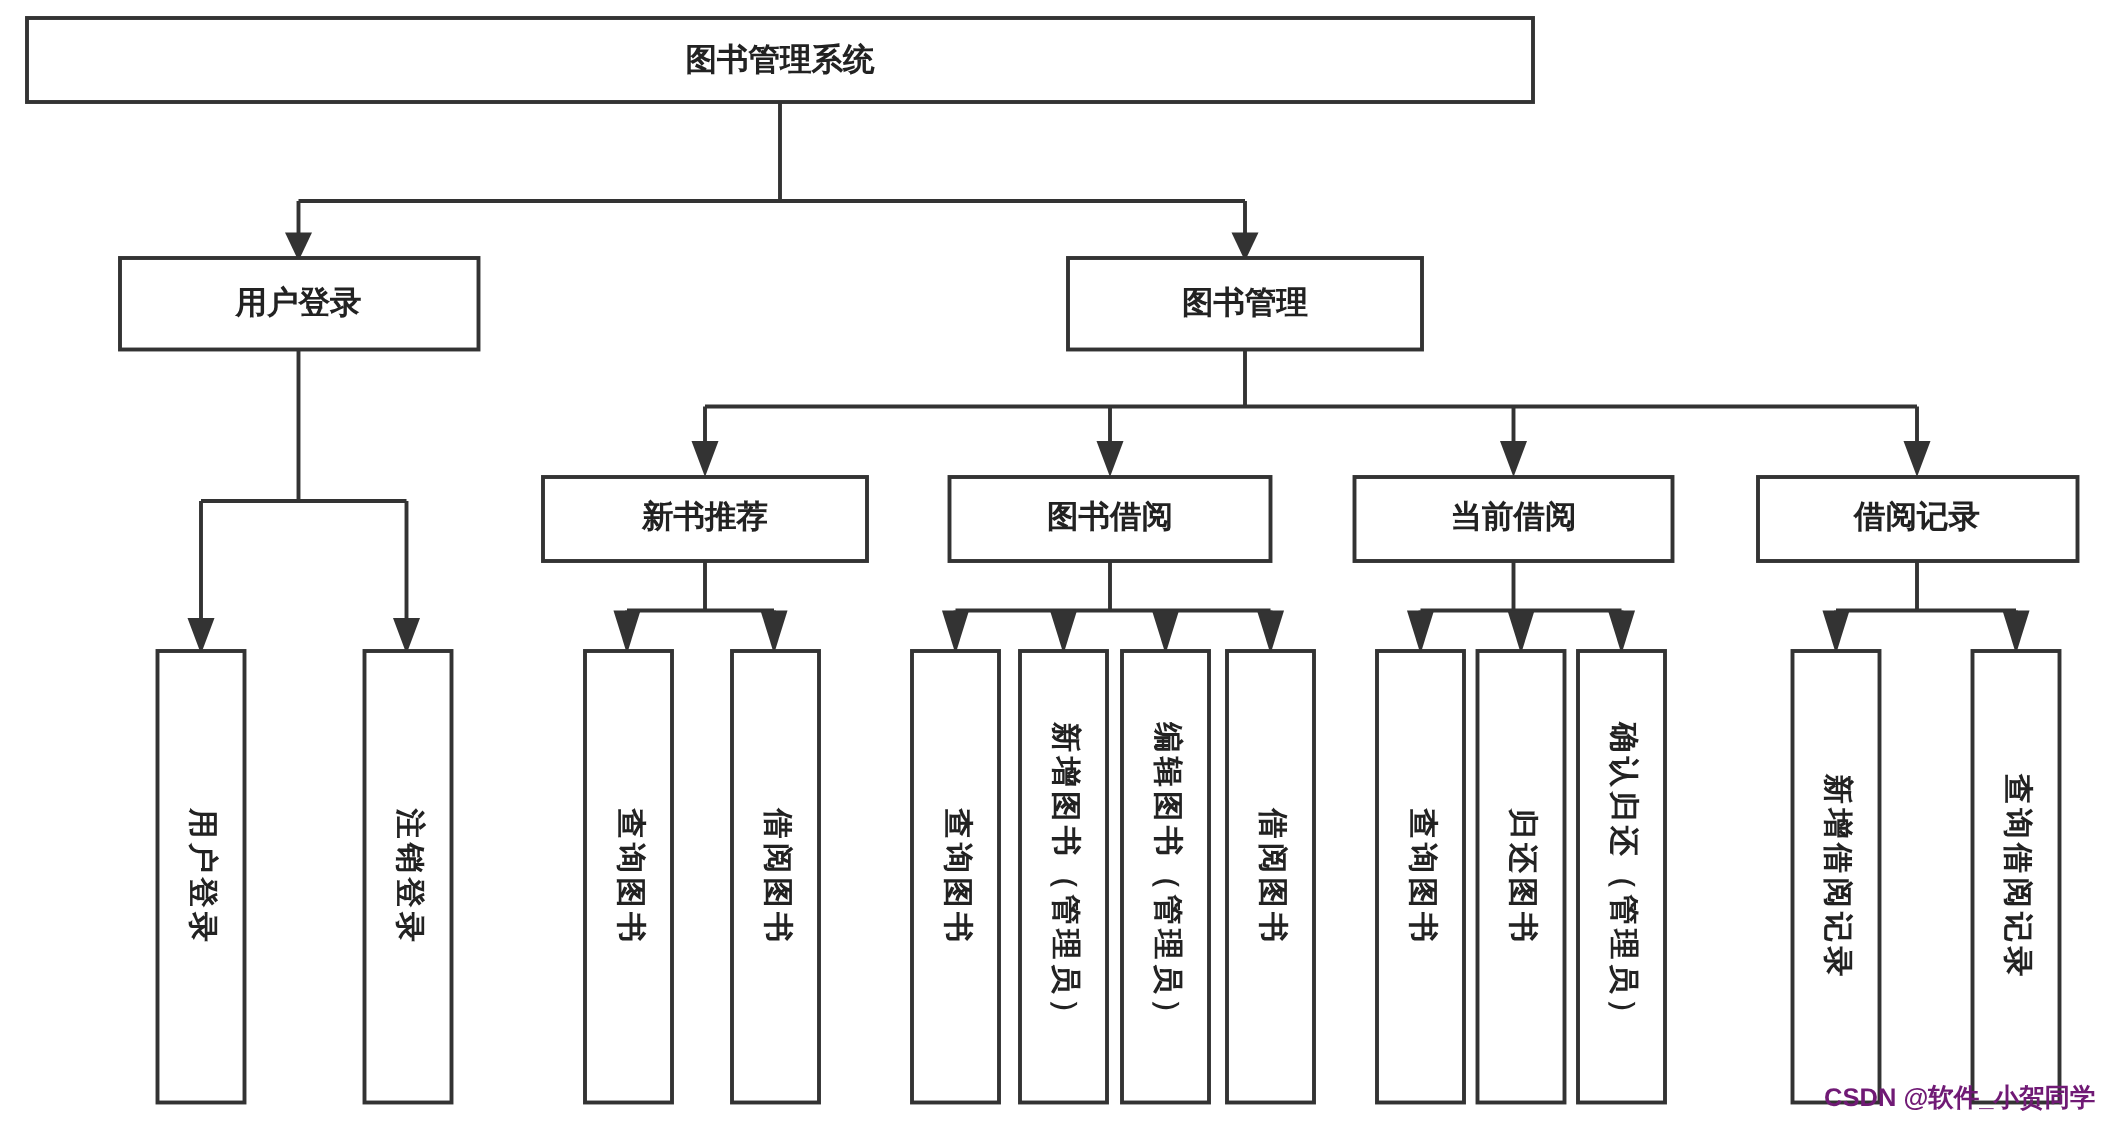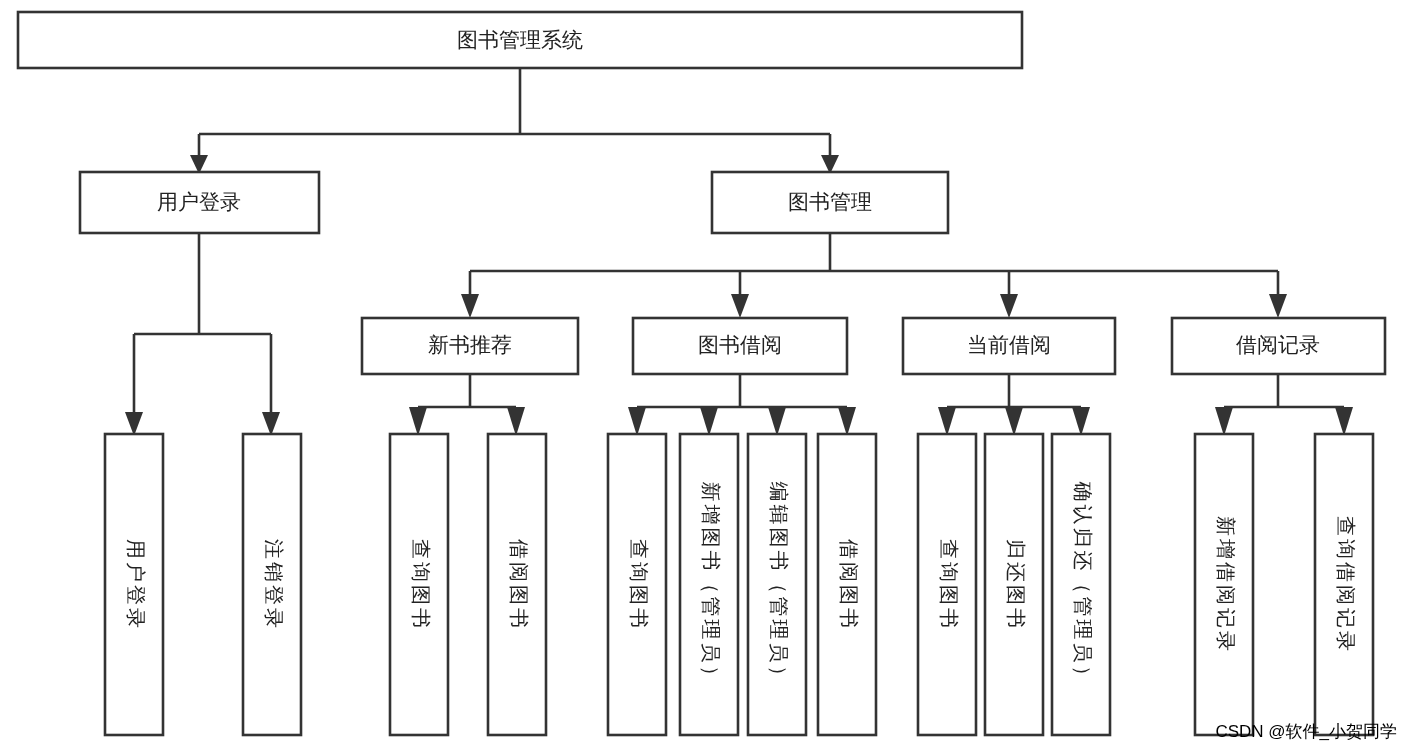--- a/index.html
+++ b/index.html
@@ -11,20 +11,21 @@
     width: 1405px;
     height: 747px;
     font-family: "Liberation Sans", "DejaVu Sans", sans-serif;
     overflow: hidden;
     position: relative;
   }
   #diagram-root {
     position: relative;
     width: 1405px;
     height: 747px;
+    font-weight: bold;
   }
   svg.diagram {
     position: absolute;
     top: 0;
     left: 0;
     width: 1405px;
     height: 747px;
     display: block;
   }
   .node-box {
@@ -52,21 +53,21 @@
   .node-label.vertical-label {
     font-size: 20px;
     letter-spacing: 3px;
   }
   .watermark {
     position: absolute;
     right: 8px;
     bottom: 4px;
     font-family: "Liberation Sans", "DejaVu Sans", sans-serif;
     font-size: 17px;
-    color: #000000;
+    color: #701a75;
     white-space: nowrap;
     user-select: none;
   }
 </style>
 </head>
 <body>
 
 <div id="diagram-root">
 
   <svg class="diagram" viewBox="0 0 1405 747" xmlns="http://www.w3.org/2000/svg">

